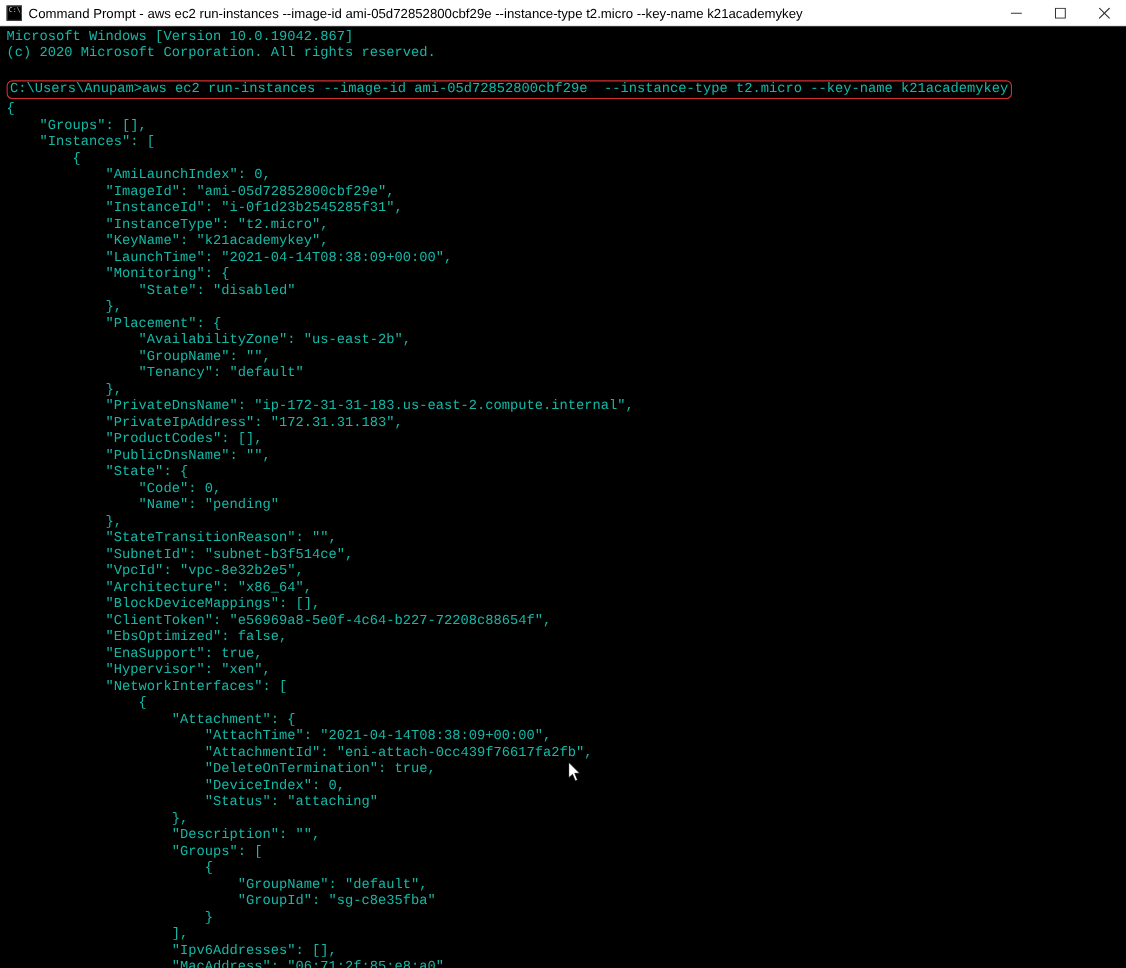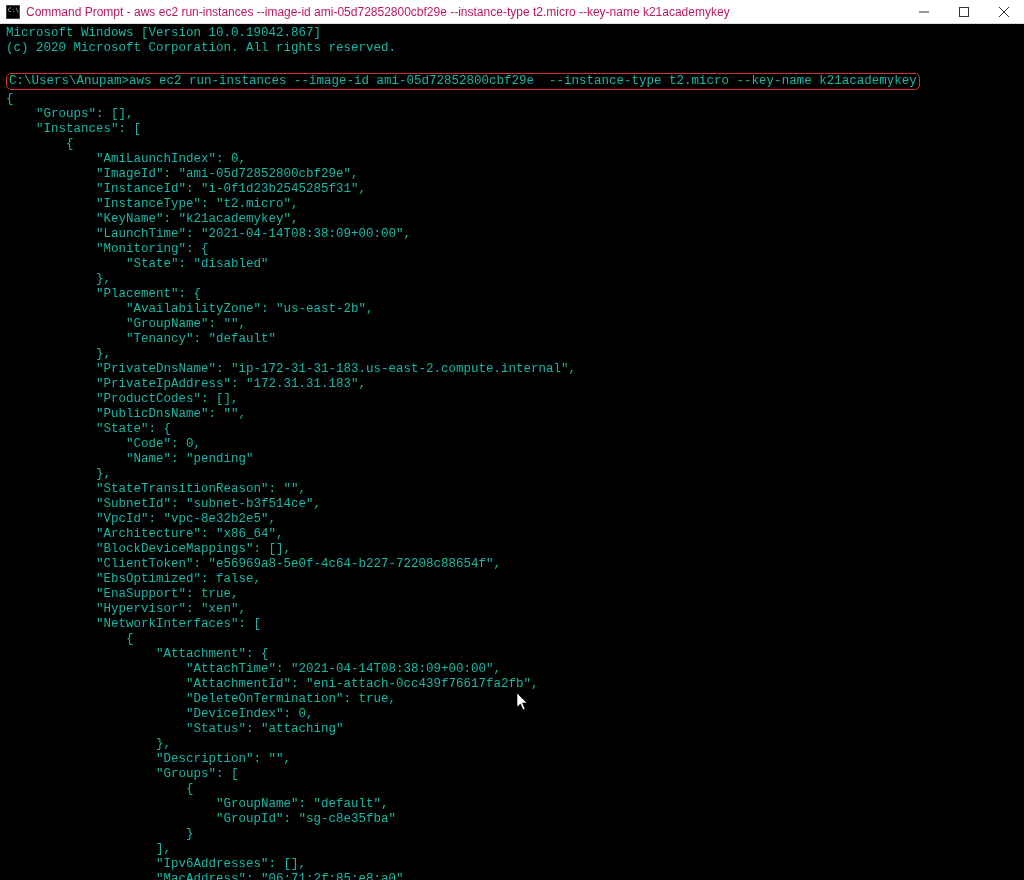--- a/index.html
+++ b/index.html
@@ -19,21 +19,21 @@
     }
     .titlebar {
       height: 24px;
       background: #fff;
       display: flex;
       align-items: center;
       justify-content: space-between;
       border-bottom: 1px solid #ddd;
       font-family: 'Segoe UI', Tahoma, sans-serif;
       font-size: 12px;
-      color: #be185d;
+      color: #000000;
     }
     .titlebar-left {
       display: flex;
       align-items: center;
       gap: 6px;
       padding-left: 6px;
     }
     .titlebar-icon {
       width: 14px;
       height: 14px;

